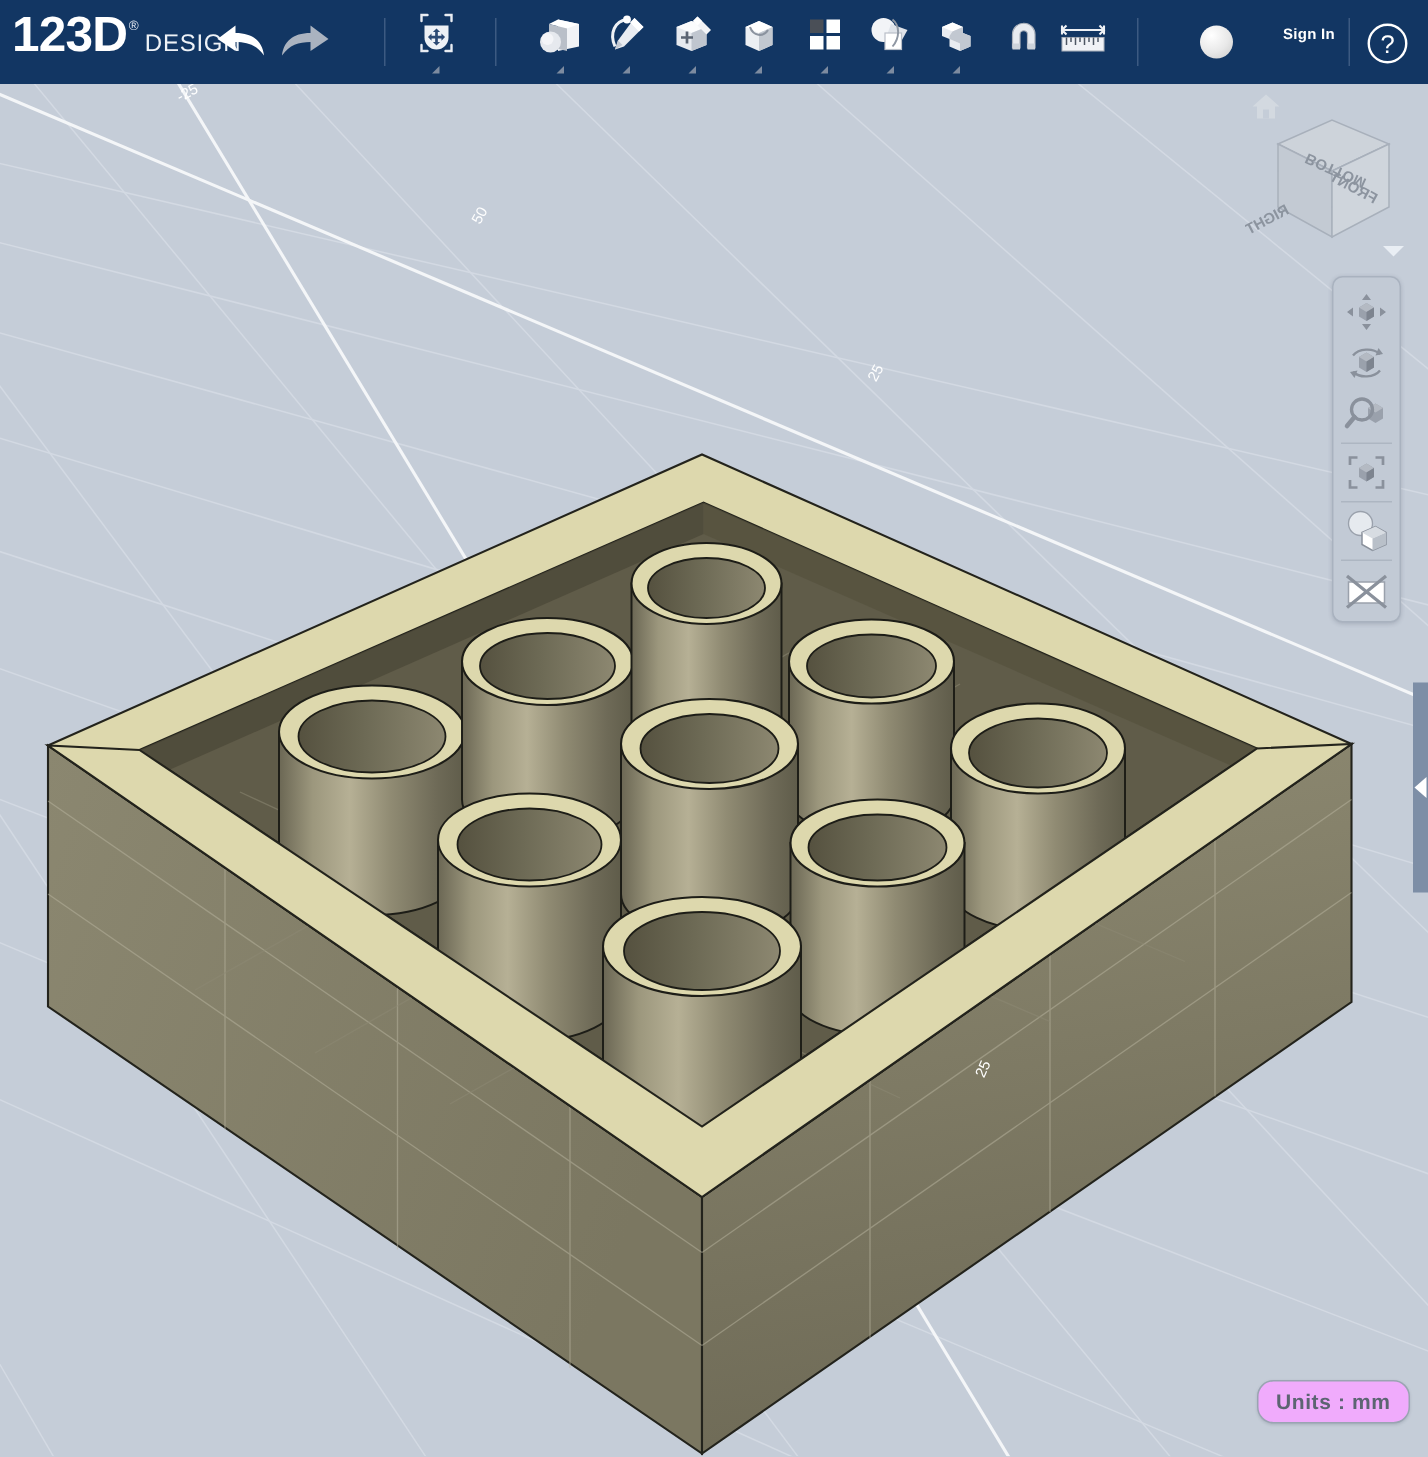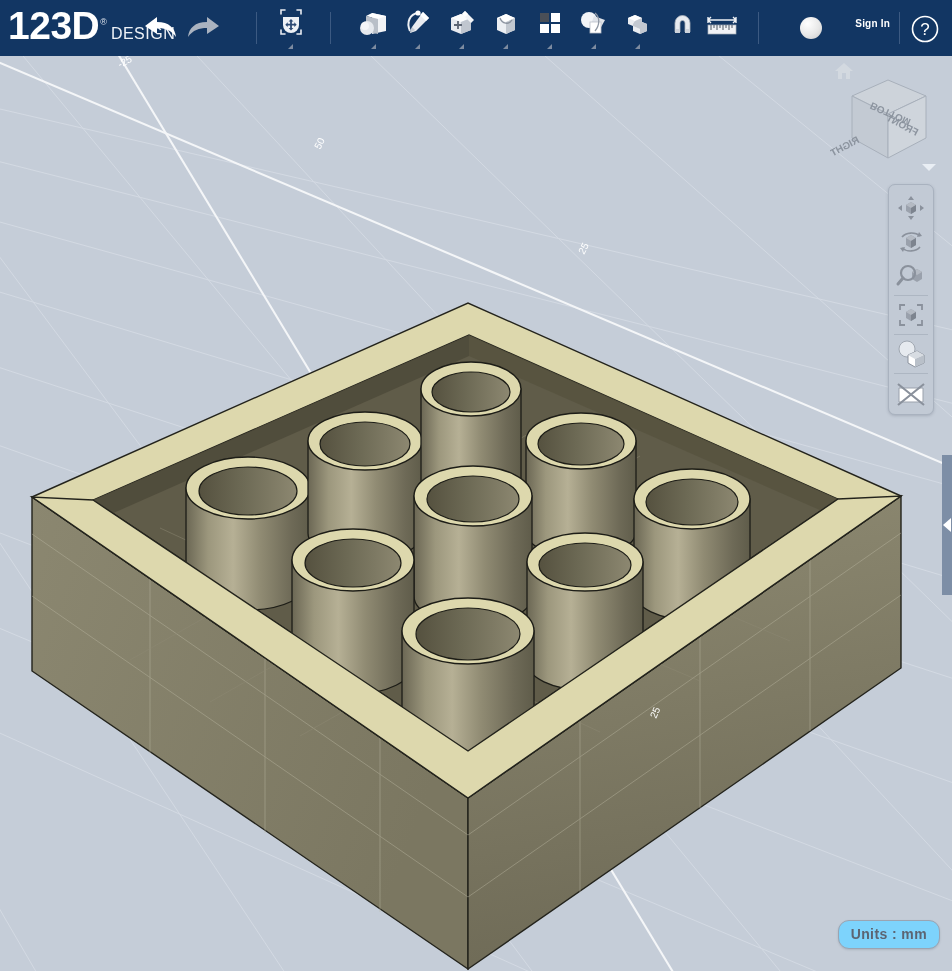--- a/index.html
+++ b/index.html
@@ -27,21 +27,21 @@
   }
   #logo-group {
     position: absolute;
     left: 8px; top: 6px;
     height: 40px;
     display: flex;
     align-items: baseline;
     color: #ffffff;
   }
   #logo-123d {
-    font-size: 39px;
+    font-size: 33px;
     font-weight: bold;
     letter-spacing: -0.5px;
     line-height: 1;
   }
   #logo-tm {
     font-size: 9px;
     position: relative;
     top: -14px;
     left: 1px;
     color: #dfe5ee;
@@ -191,21 +191,21 @@
     border-top: 7px solid transparent;
     border-bottom: 7px solid transparent;
     border-right: 8px solid #ffffff;
   }
 
   
   #units-badge {
     position: absolute;
     right: 12px; bottom: 22px;
     padding: 5px 12px 6px 12px;
-    background: #7dd3fc;
+    background: #f0abfc;
     border: 1px solid #9aa4b2;
     border-radius: 11px;
     color: #5c6472;
     font-size: 14px;
     font-weight: bold;
     letter-spacing: 0.4px;
     cursor: pointer;
     box-shadow: 0 1px 2px rgba(60,70,85,0.18);
   }
 </style>

